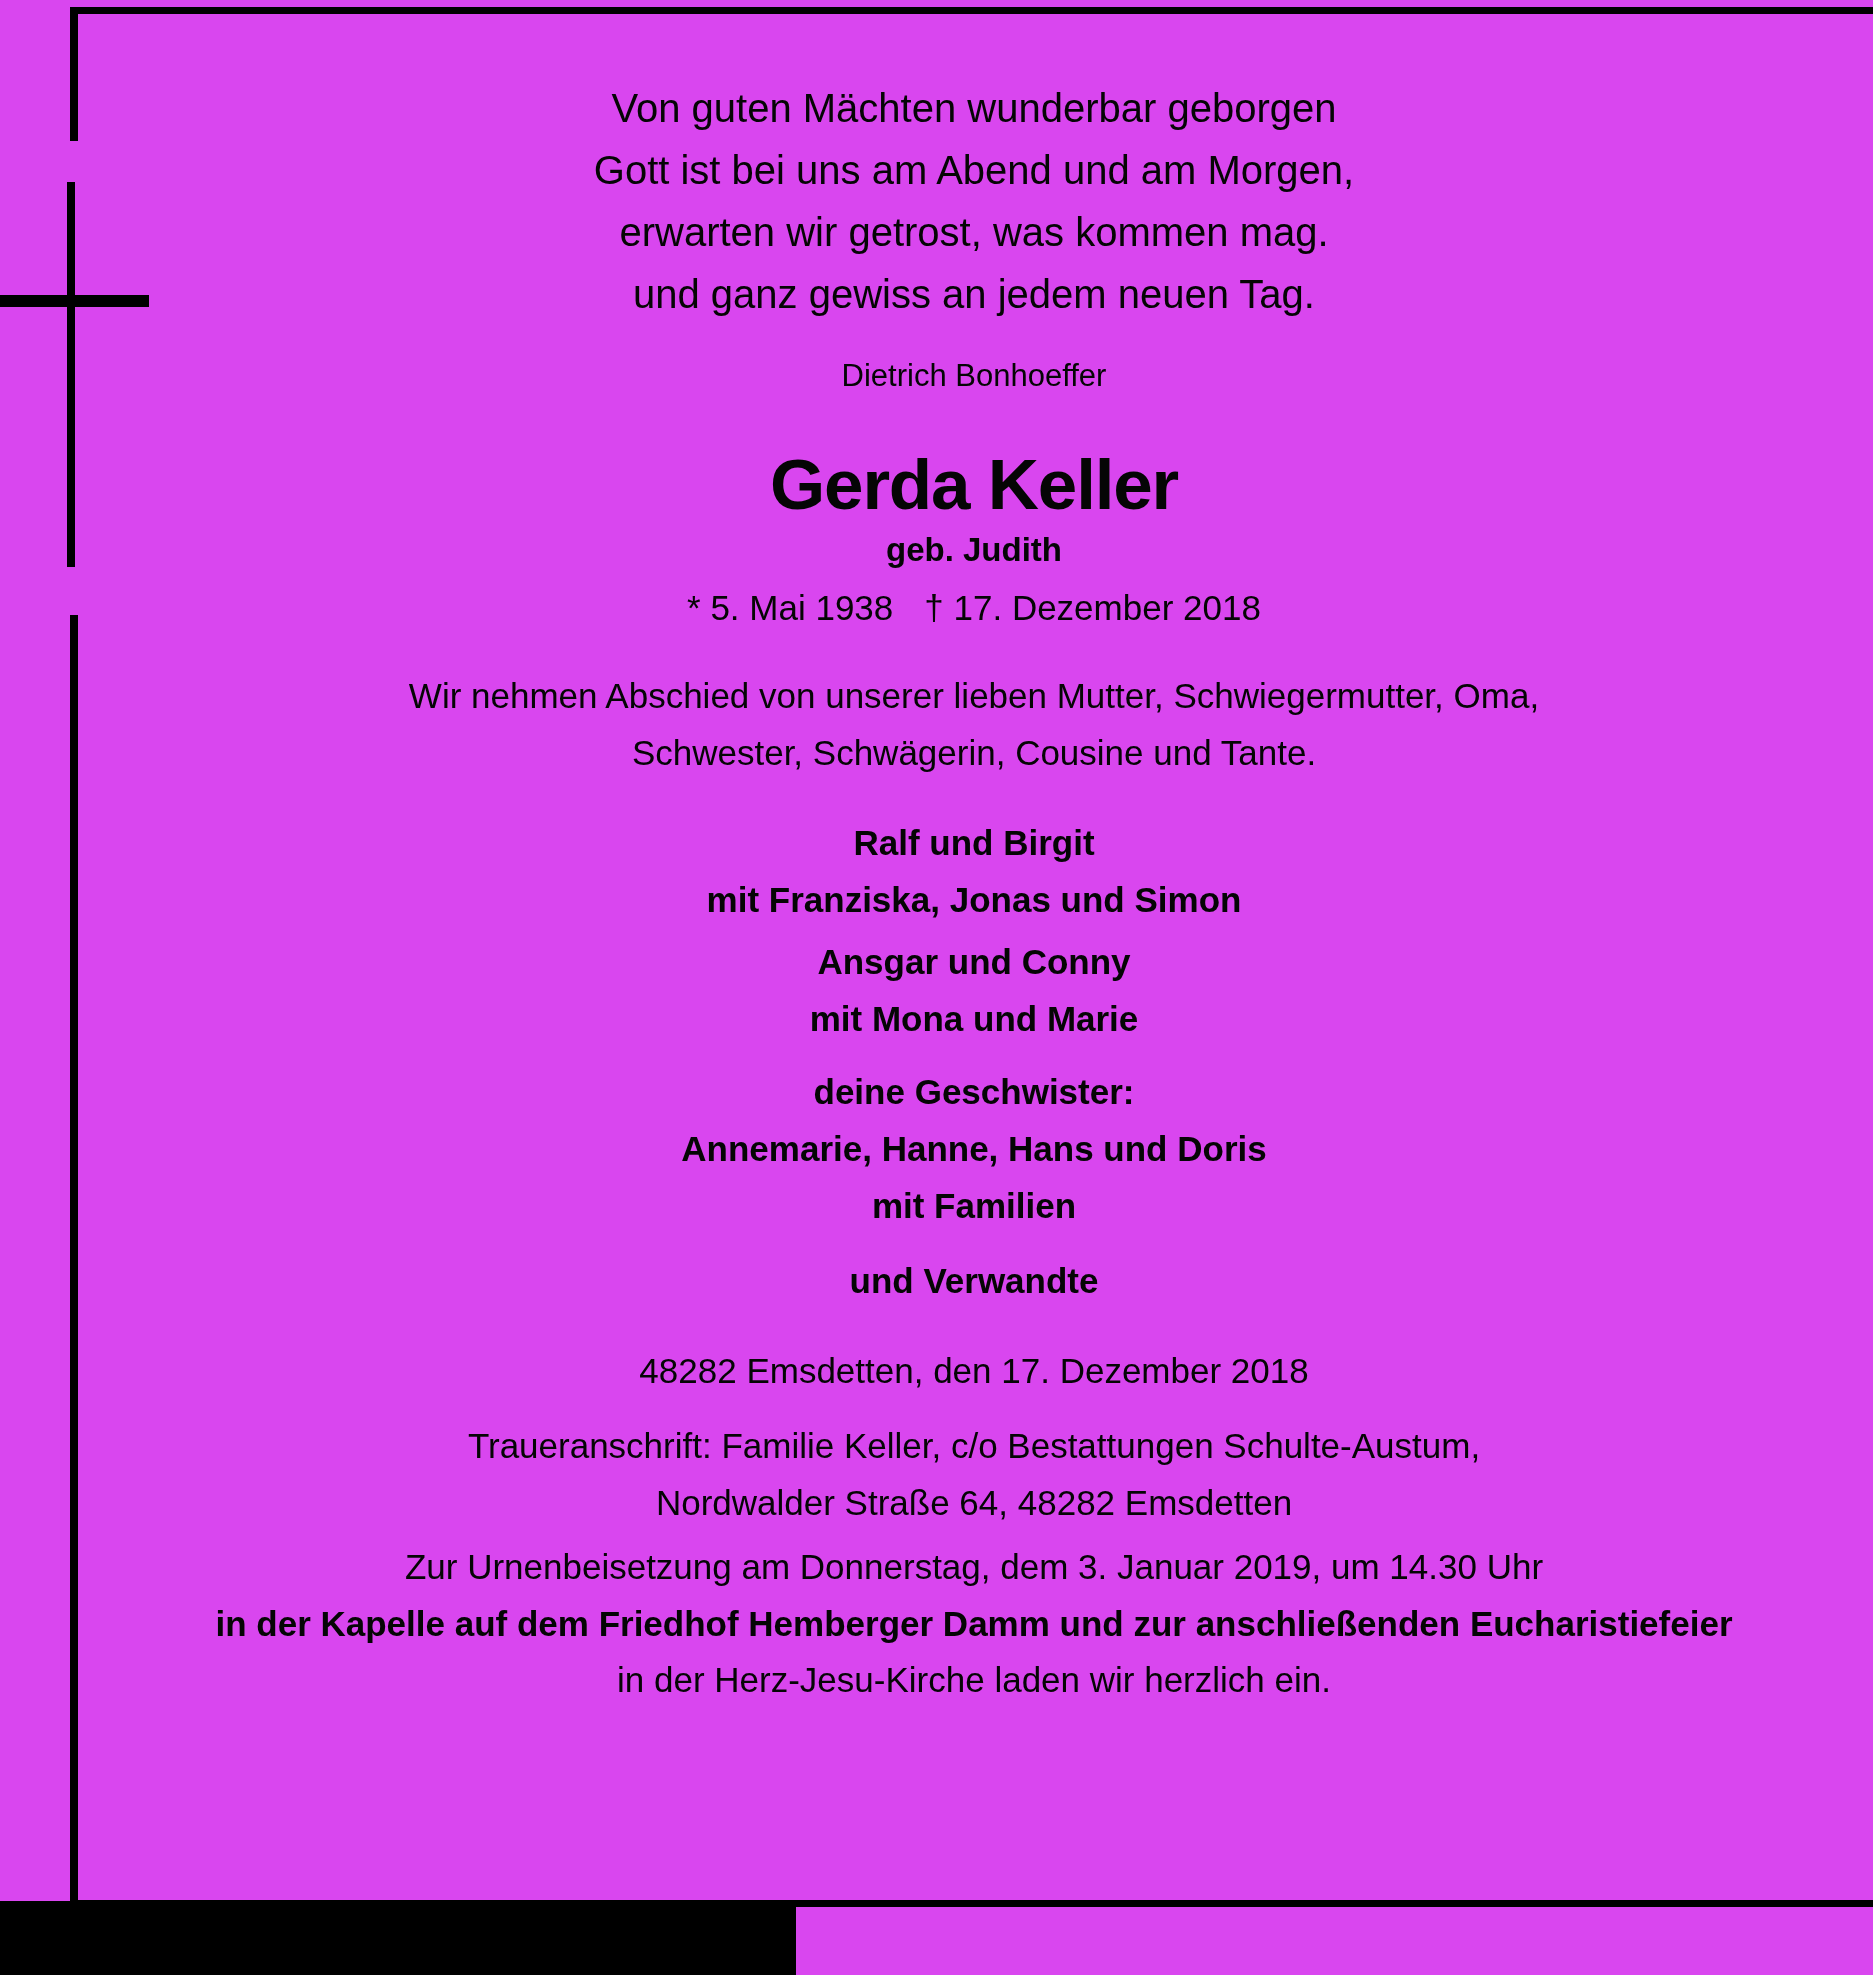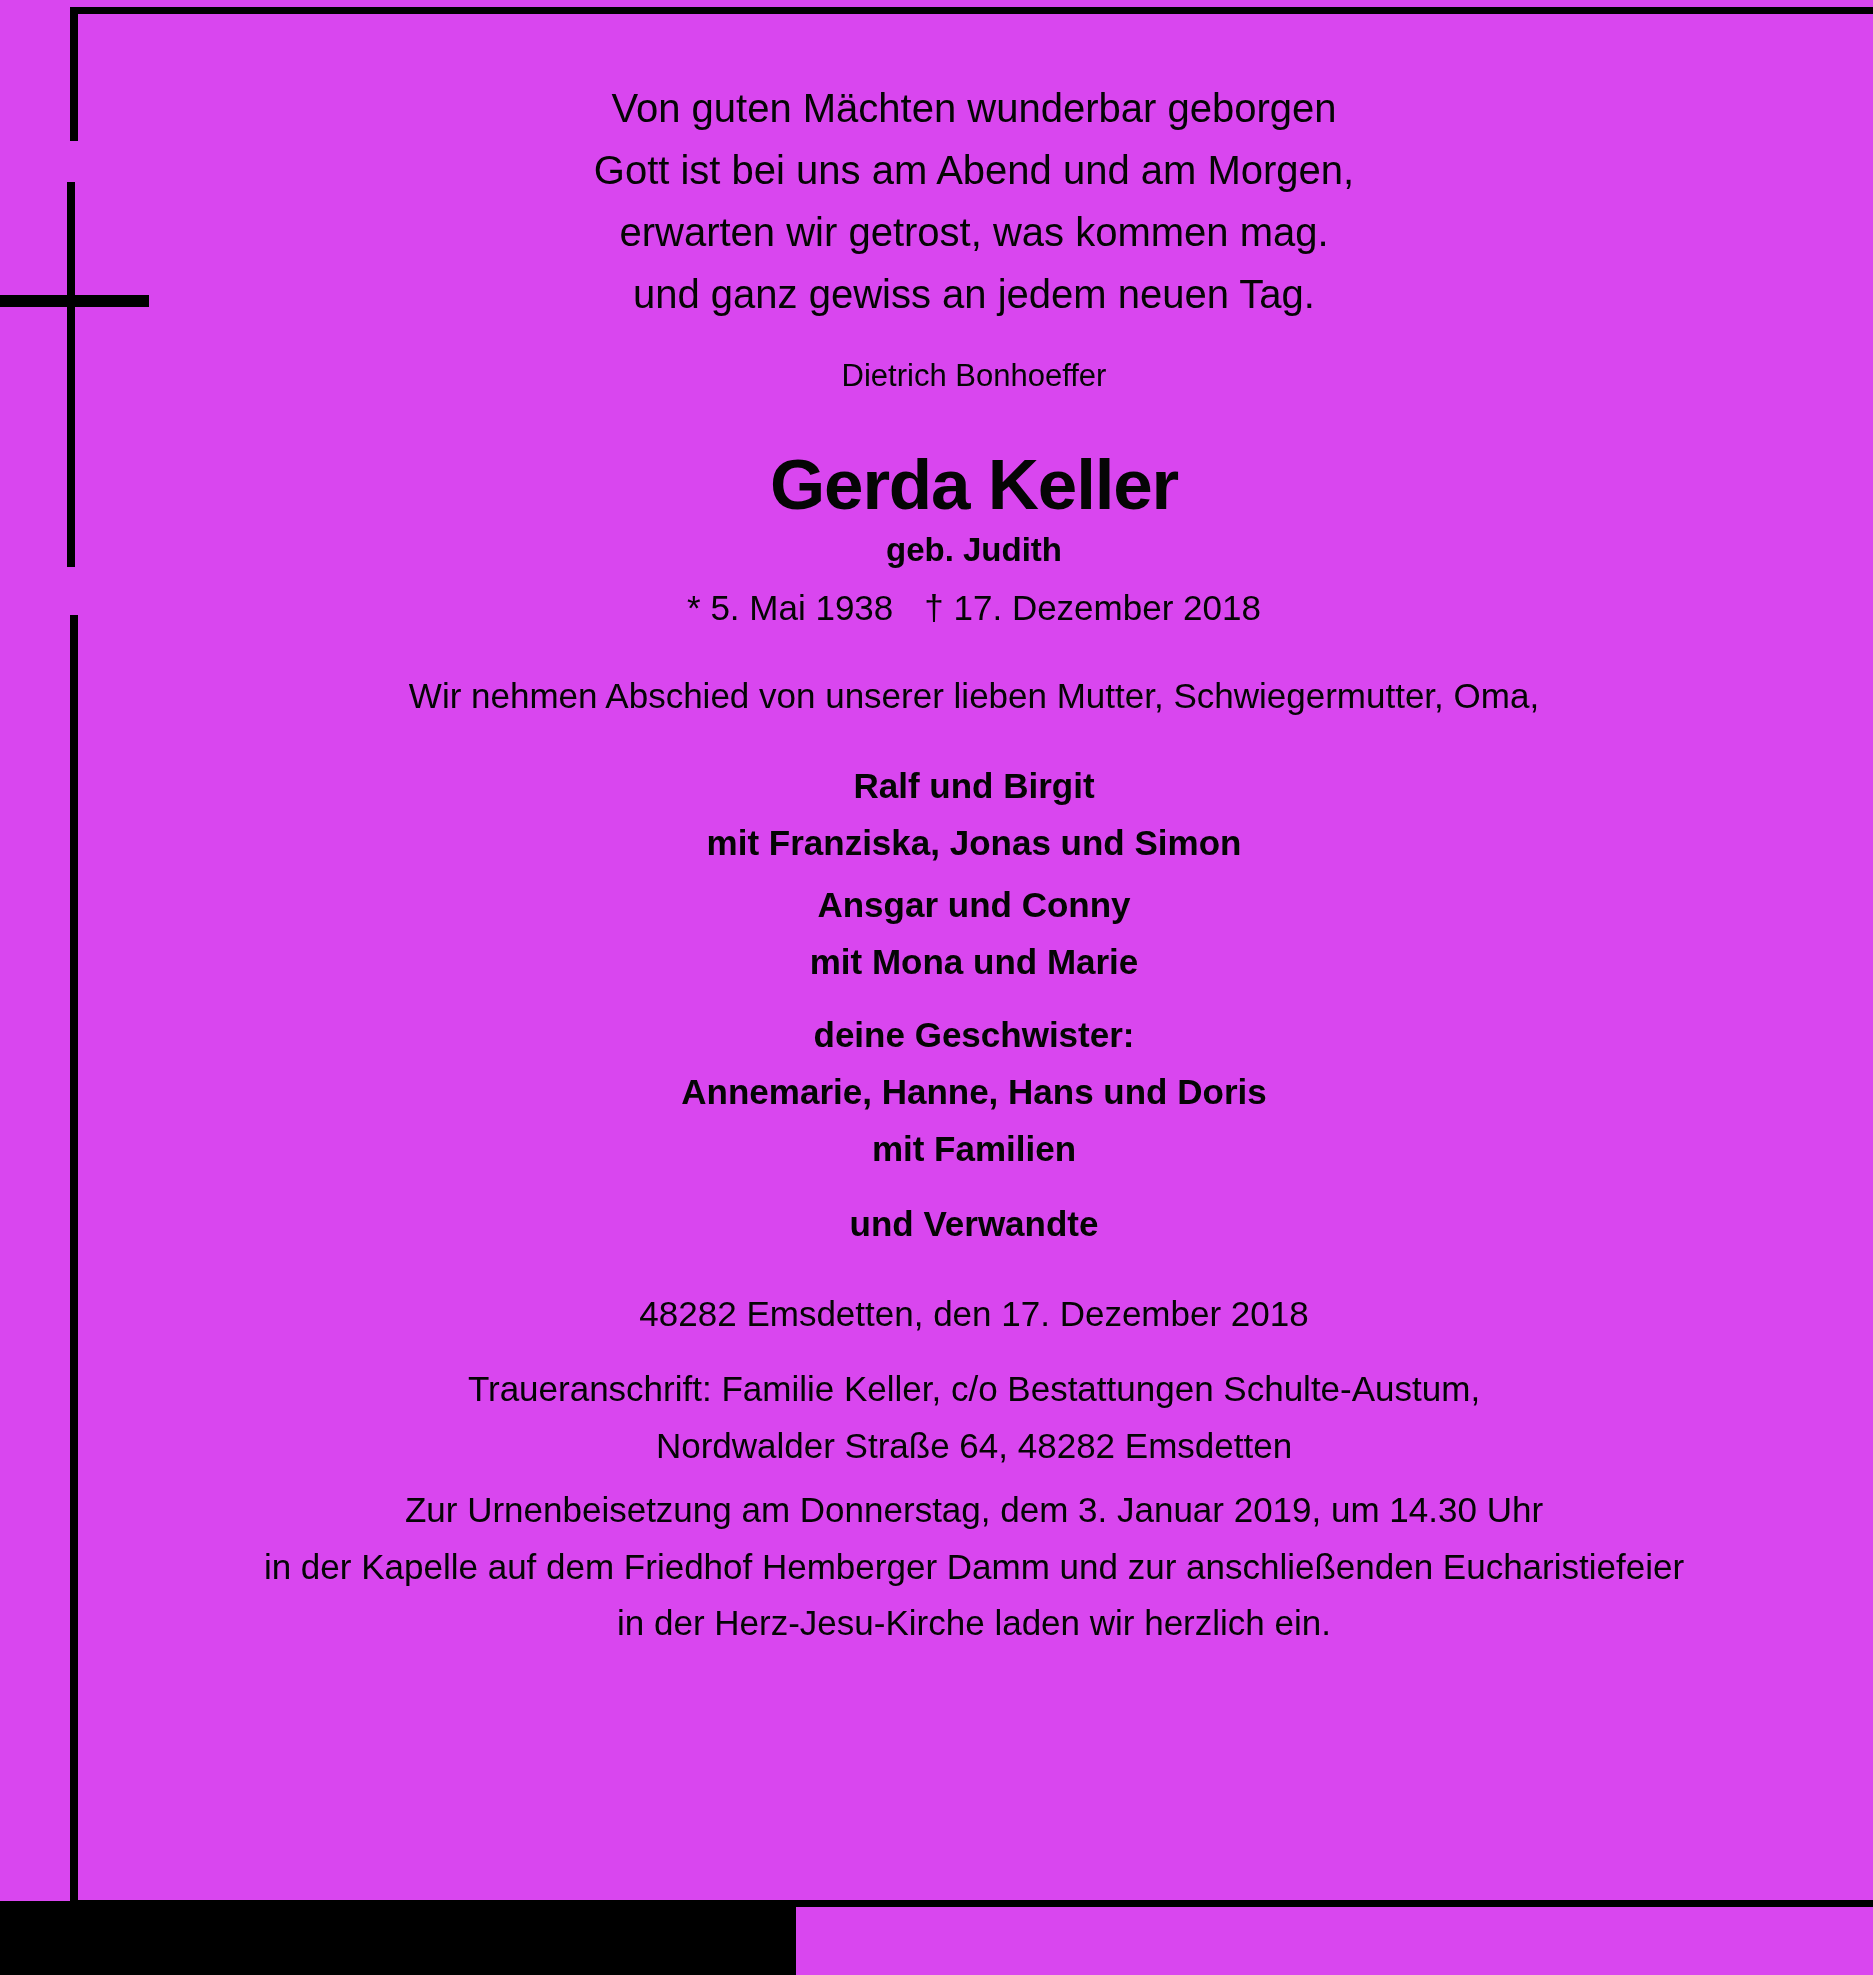--- a/index.html
+++ b/index.html
@@ -54,21 +54,21 @@
   .mt-dates { margin-top: 24px; }
   .mt-p1    { margin-top: 53px; }
   .mt-in    { margin-top: 22px; }
   .mt-g1    { margin-top: 55px; }
   .mt-g2    { margin-top: 27px; }
   .mt-g3    { margin-top: 38px; }
   .mt-g4    { margin-top: 40px; }
   .mt-city  { margin-top: 55px; }
   .mt-addr  { margin-top: 40px; }
   .mt-urne  { margin-top: 29px; }
-  .mt-kap   { margin-top: 22.5px; }
+  .mt-kap   { margin-top: 22.5px; font-weight: bold; }
   .mt-kir   { margin-top: 21.3px; }
 </style>
 </head>
 <body>
 
 <div class="sheet">
 
   <div class="rule frame-top"></div>
   <div class="rule frame-left-upper"></div>
   <div class="rule frame-left-lower"></div>
@@ -84,20 +84,21 @@
     <p class="line quote mt-q">Gott ist bei uns am Abend und am Morgen,</p>
     <p class="line quote mt-q">erwarten wir getrost, was kommen mag.</p>
     <p class="line quote mt-q">und ganz gewiss an jedem neuen Tag.</p>
     <p class="line attrib mt-attr">Dietrich Bonhoeffer</p>
 
     <h1 class="line name mt-name">Gerda Keller</h1>
     <p class="line maiden mt-geb">geb. Judith</p>
     <p class="line body-t mt-dates"><span>* 5. Mai 1938</span><span class="dates-gap"></span><span>† 17. Dezember 2018</span></p>
 
     <p class="line body-t mt-p1">Wir nehmen Abschied von unserer lieben Mutter, Schwiegermutter, Oma,</p>
+    <p class="line body-t mt-in">Schwester, Schwägerin, Cousine und Tante.</p>
 
     <p class="line body-t b mt-g1">Ralf und Birgit</p>
     <p class="line body-t b mt-in">mit Franziska, Jonas und Simon</p>
 
     <p class="line body-t b mt-g2">Ansgar und Conny</p>
     <p class="line body-t b mt-in">mit Mona und Marie</p>
 
     <p class="line body-t b mt-g3">deine Geschwister:</p>
     <p class="line body-t b mt-in">Annemarie, Hanne, Hans und Doris</p>
     <p class="line body-t b mt-in">mit Familien</p>

